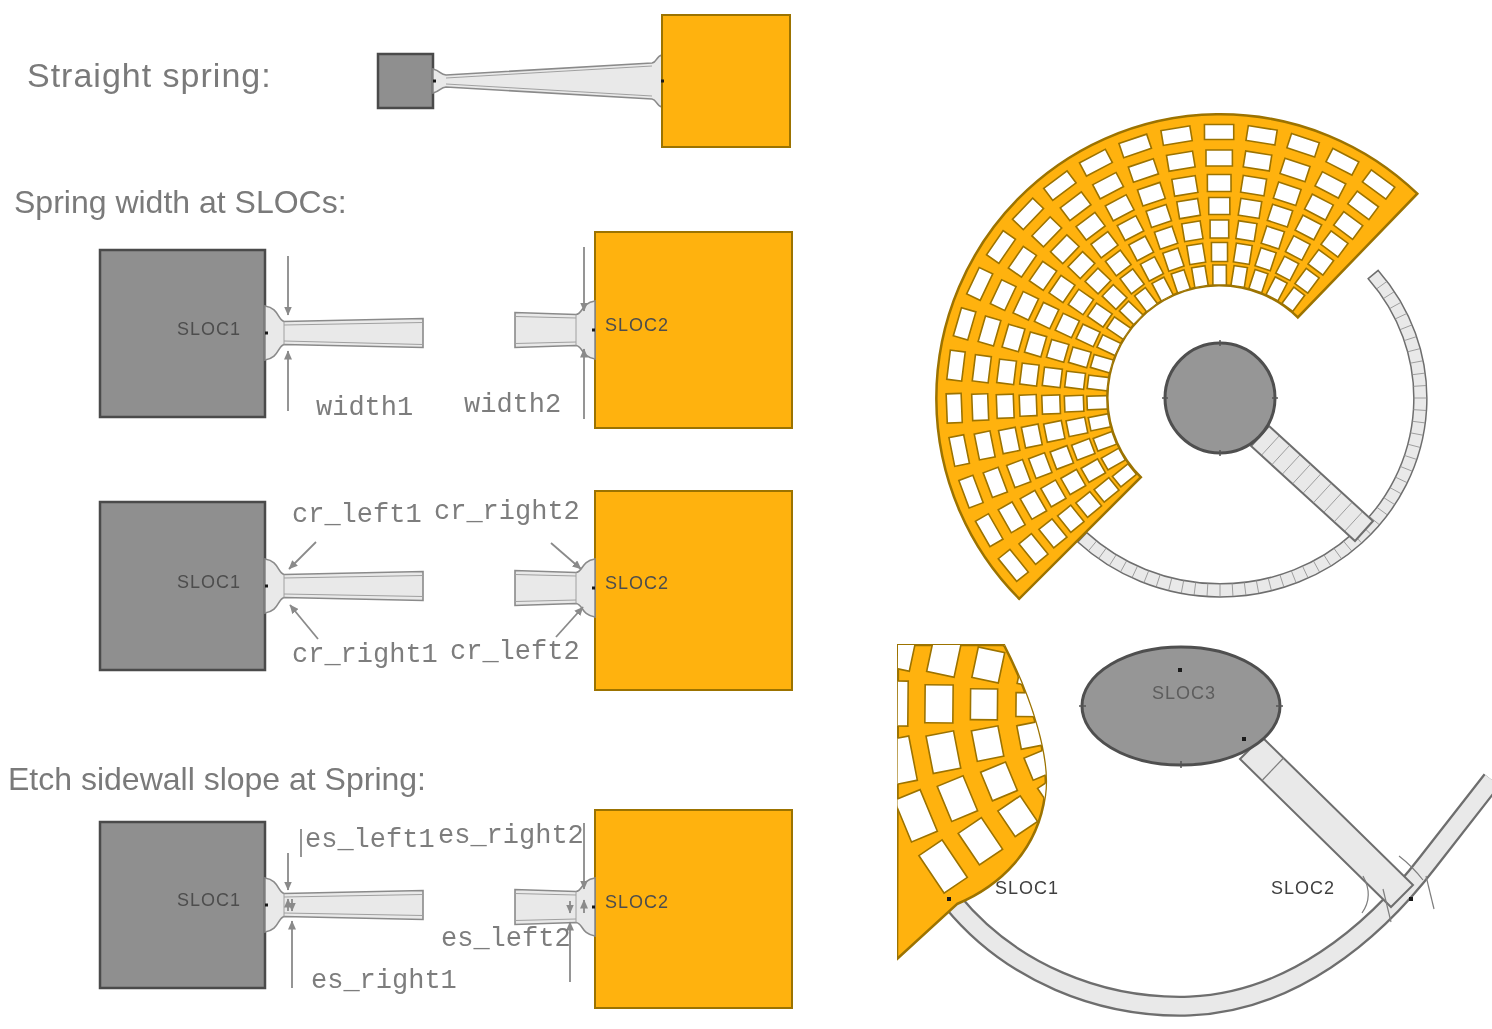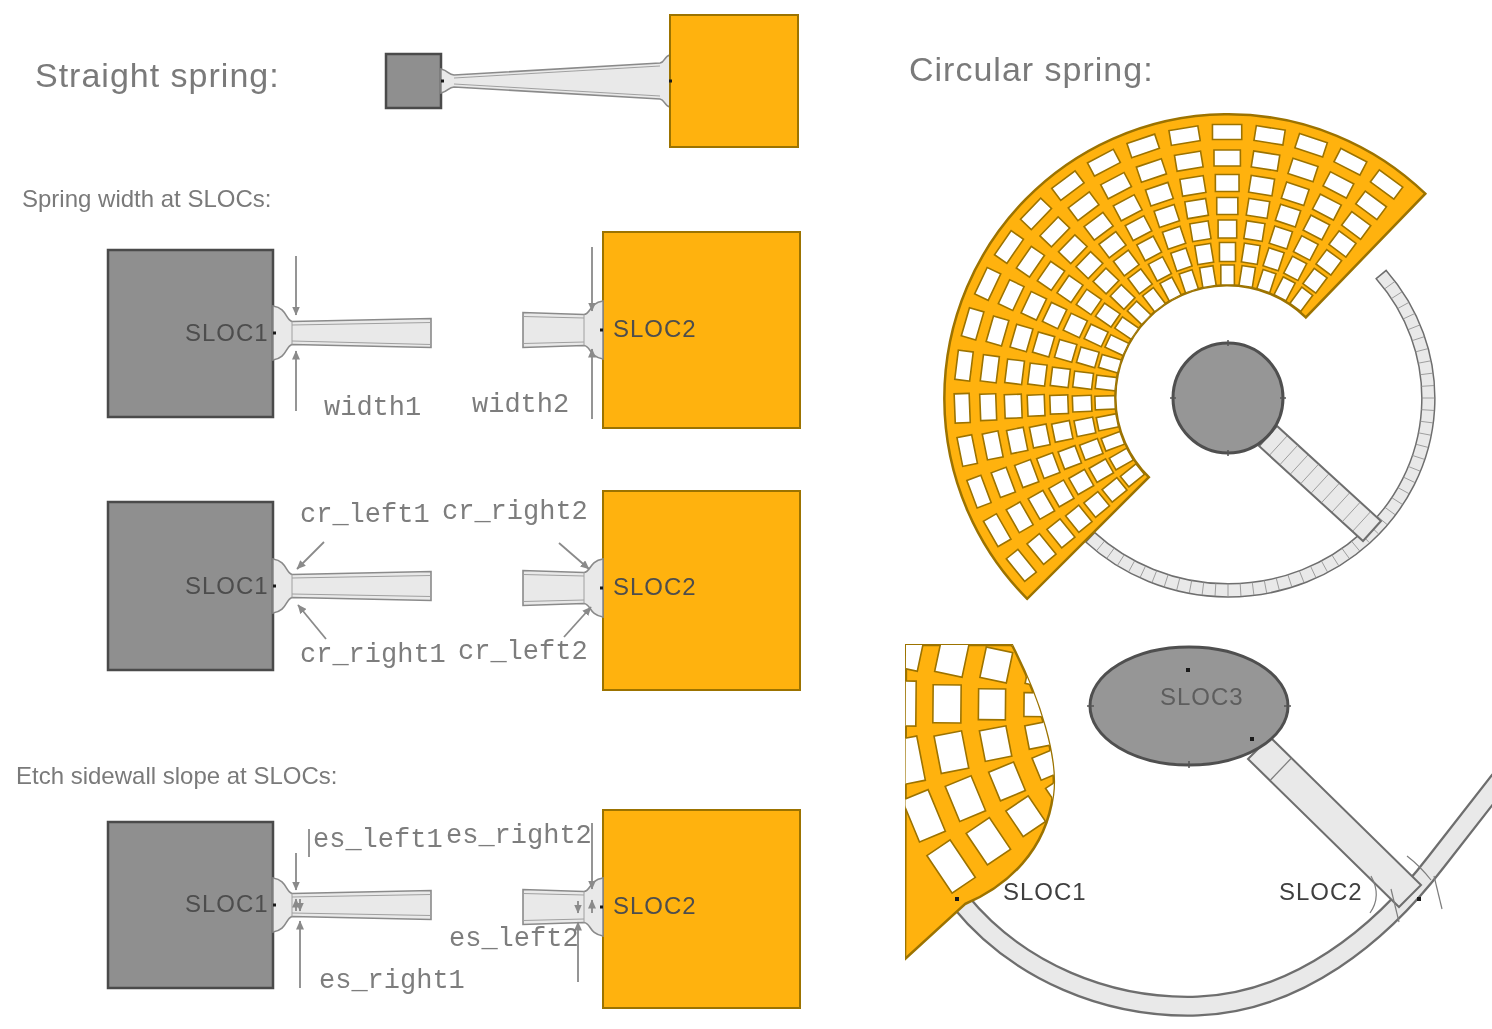--- a/index.html
+++ b/index.html
@@ -1,25 +1,25 @@
 <!DOCTYPE html>
 <html style="--background: #ffffff; --heading-text: #7a7a7a; --annotation-text: #7d7d7d; --sloc-text: #4d4d4d; --sloc3-text: #5d5d5d; --detail-sloc-text: #3f3f3f; --anchor-gray-fill: #8f8f8f; --anchor-gray-stroke: #4a4a4a; --shuttle-orange-fill: #ffb20e; --shuttle-orange-stroke: #9c7300; --spring-fill: #e9e9e9; --spring-stroke: #8a8a8a; --hairline: #a0a0a0; --arrow: #8a8a8a; --band-fill: #e9e9e9; --band-stroke: #6e6e6e; --hub-fill: #969696; --hub-stroke: #4f4f4f; --marker-dot: #1a1a1a;"><head>
 <meta charset="utf-8">
 <style>
   html,body{margin:0;padding:0;background:#fff;}
   body{width:1492px;height:1029px;position:relative;overflow:hidden;
        font-family:"Liberation Sans",sans-serif;}
-  #stage{position:absolute;left:8px;top:0;width:1196px;height:1029px;}
+  #stage{position:absolute;left:0;top:0;width:1196px;height:1029px;}
   svg{position:absolute;left:0;top:0;}
   .lbl{position:absolute;white-space:nowrap;line-height:1.05;
        color:var(--annotation-text);}
   .title{font-size:34px;color:var(--heading-text);letter-spacing:1px;}
-  .heading{font-size:24px;color:var(--heading-text);}
+  .heading{font-size:32px;color:var(--heading-text);}
   .ann{font-size:27px;color:var(--annotation-text);font-family:Liberation Mono, monospace;}
-  .sloc{font-size:24px;color:var(--sloc-text);letter-spacing:1px;}
+  .sloc{font-size:18px;color:var(--sloc-text);letter-spacing:1px;}
   .sloc3{color:var(--sloc3-text);}
   .slocd{color:var(--detail-sloc-text);}
   .anchor{fill:var(--anchor-gray-fill);stroke:var(--anchor-gray-stroke);stroke-width:2.5;}
   .shuttle{fill:var(--shuttle-orange-fill);stroke:var(--shuttle-orange-stroke);stroke-width:2;}
   .spring{fill:var(--spring-fill);stroke:var(--spring-stroke);stroke-width:1.6;}
   .hair{fill:none;stroke:var(--hairline);stroke-width:1;}
   .arrow{stroke:var(--arrow);stroke-width:1.8;fill:none;}
   .tick{stroke:var(--arrow);stroke-width:1.8;}
   .band{fill:var(--band-fill);stroke:var(--band-stroke);stroke-width:1.5;}
   .rung{stroke:#8a8a8a;stroke-width:0.8;}
@@ -374,24 +374,23 @@
     <g>
       <rect class="dot" x="1178" y="668" width="4" height="4"></rect>
       <rect class="dot" x="1242" y="737" width="4" height="4"></rect>
       <rect class="dot" x="947" y="897" width="4" height="4"></rect>
       <rect class="dot" x="1409" y="897" width="4" height="4"></rect>
     </g>
   </g>
 </svg>
 
 <div class="lbl title" style="left:27px;top:58px">Straight spring:</div>
-<div class="lbl title" style="left:901px;top:52px">Circular spring:</div>
 
 <div class="lbl heading" style="left:14px;top:186px">Spring width at SLOCs:</div>
-<div class="lbl heading" style="left:8px;top:763px">Etch sidewall slope at SLOCs:</div>
+<div class="lbl heading" style="left:8px;top:763px">Etch sidewall slope at Spring:</div>
 
 <div class="lbl sloc" style="left:177px;top:320px">SLOC1</div>
 <div class="lbl sloc" style="left:605px;top:316px">SLOC2</div>
 <div class="lbl ann" style="left:316px;top:394px">width1</div>
 <div class="lbl ann" style="left:464px;top:391px">width2</div>
 
 <div class="lbl sloc" style="left:177px;top:573px">SLOC1</div>
 <div class="lbl sloc" style="left:605px;top:574px">SLOC2</div>
 <div class="lbl ann" style="left:292px;top:501px">cr_left1</div>
 <div class="lbl ann" style="left:434px;top:498px">cr_right2</div>

